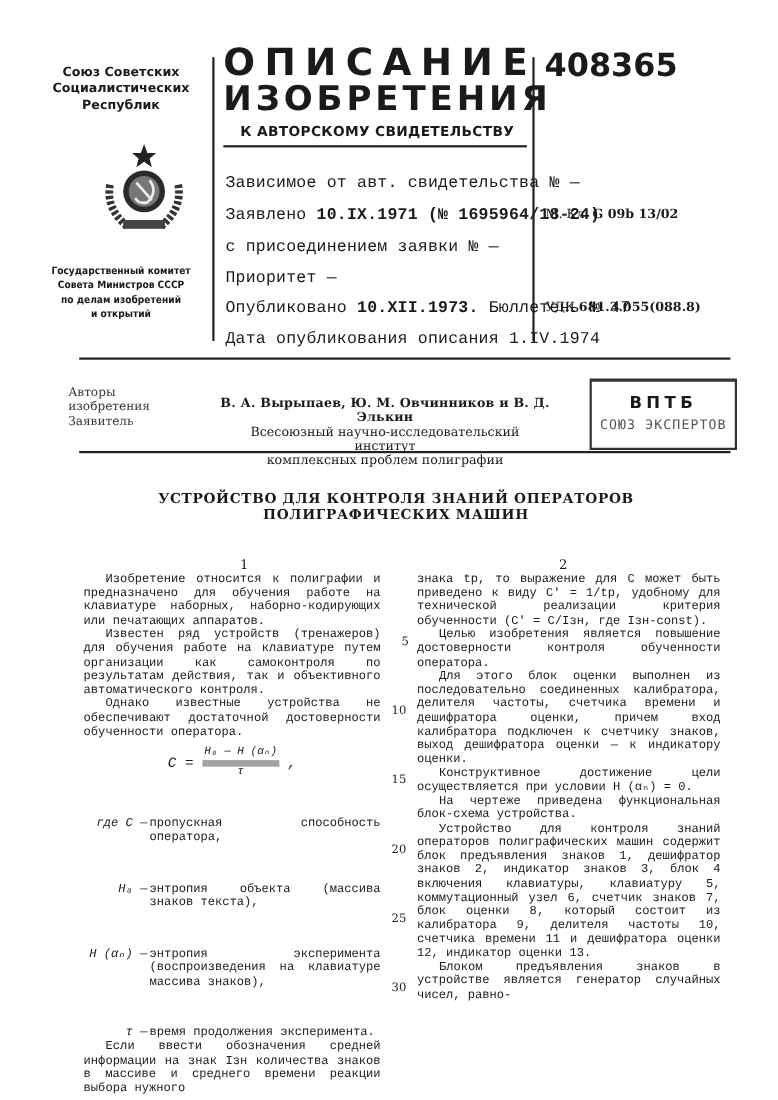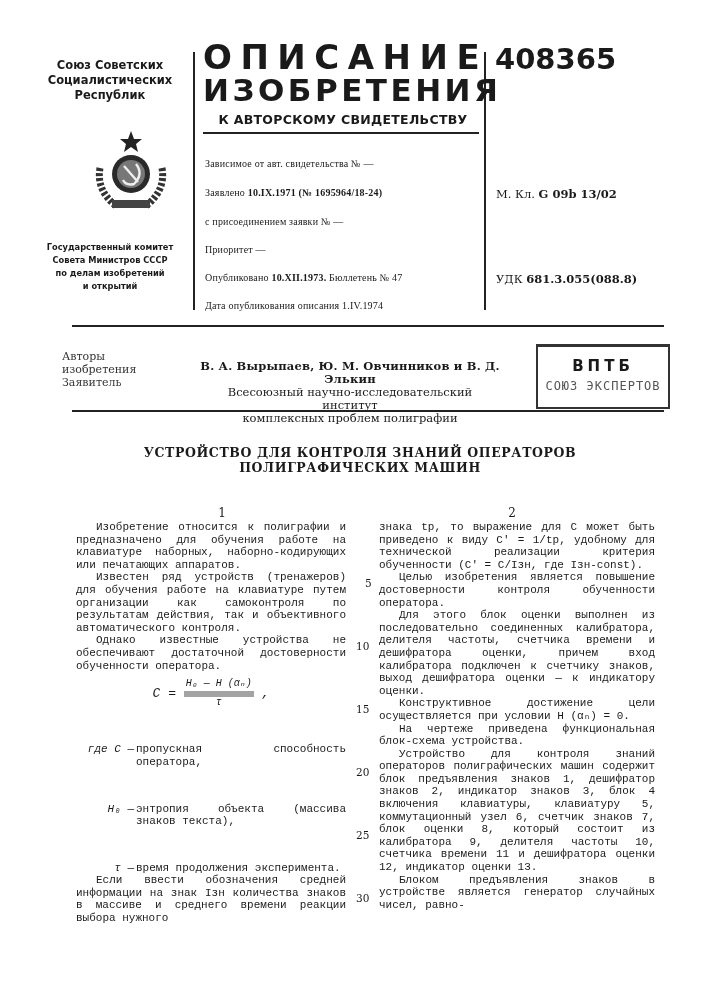--- a/index.html
+++ b/index.html
@@ -12,21 +12,21 @@
   .committee { left: 30px; top: 240px; width: 160px; text-align: center; font-family: "DejaVu Sans", sans-serif; font-weight: bold; font-size: 9.2px; line-height: 13px; transform: scaleX(0.9); }
 
   .vline { width: 2px; background: #222; }
   .hline { height: 2px; background: #222; }
 
   .title1 { left: 203px; top: 40px; width: 280px; font-family: "DejaVu Sans", sans-serif; font-weight: bold; font-size: 34px; line-height: 34px; letter-spacing: 8.5px; white-space: nowrap; }
   .title2 { left: 203px; top: 74px; width: 280px; font-family: "DejaVu Sans", sans-serif; font-weight: bold; font-size: 31px; line-height: 32px; letter-spacing: 3.5px; white-space: nowrap; }
   .title3 { left: 203px; top: 112px; width: 280px; text-align: center; font-family: "DejaVu Sans", sans-serif; font-weight: bold; font-size: 12.5px; letter-spacing: 0.3px; white-space: nowrap; }
   .patno { left: 495px; top: 44px; font-family: "DejaVu Sans", sans-serif; font-weight: bold; font-size: 29px; line-height: 30px; }
 
-  .meta { left: 205px; font-size: 10px; white-space: nowrap; font-family: Liberation Serif, serif; letter-spacing: 0.2px; }
+  .meta { left: 205px; font-size: 15px; white-space: nowrap; font-family: Liberation Mono, monospace; letter-spacing: 0.2px; }
   .meta b { font-weight: bold; }
   .metar { left: 496px; font-size: 11.5px; white-space: nowrap; }
 
   .authors-labels { left: 62px; top: 350px; font-size: 11px; line-height: 13px; color: #333; }
   .authors { left: 200px; top: 360px; width: 300px; text-align: center; font-size: 11.5px; line-height: 13px; }
   .authors .names { font-weight: bold; letter-spacing: 0.2px; }
   .stamp { left: 536px; top: 344px; width: 130px; height: 60px; border: 2px solid #333; border-top-width: 3px; }
   .stamp .s1 { text-align: center; font-family: "DejaVu Sans", sans-serif; font-weight: bold; font-size: 15px; letter-spacing: 4px; margin-top: 10px; }
   .stamp .s2 { text-align: center; font-family: "DejaVu Sans Mono", monospace; font-size: 12px; color: #555; letter-spacing: 1px; margin-top: 4px; }
 
@@ -142,20 +142,24 @@
   <div class="deflist">
     <div class="defrow">
       <span class="defterm">где C —</span>
       <span class="defdesc">пропускная способность оператора,</span>
     </div>
     <div class="defrow">
       <span class="defterm">H₀ —</span>
       <span class="defdesc">энтропия объекта (массива знаков текста),</span>
     </div>
     <div class="defrow">
+      <span class="defterm">H (αₙ) —</span>
+      <span class="defdesc">энтропия эксперимента (воспроизведения на клавиатуре массива знаков),</span>
+    </div>
+    <div class="defrow">
       <span class="defterm">τ —</span>
       <span class="defdesc">время продолжения эксперимента.</span>
     </div>
   </div>
   <p>Если ввести обозначения средней информации на знак Iзн количества знаков в массиве и среднего времени реакции выбора нужного</p>
 </div>
 
 <div class="abs linenum" style="left:365px; top:577px;">5</div>
 <div class="abs linenum" style="left:356px; top:640px;">10</div>
 <div class="abs linenum" style="left:356px; top:703px;">15</div>

